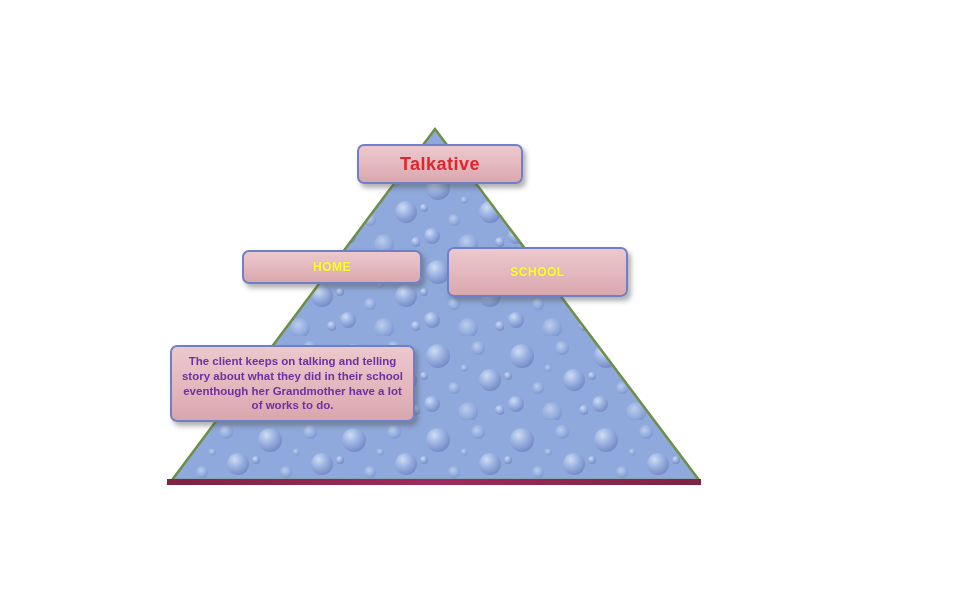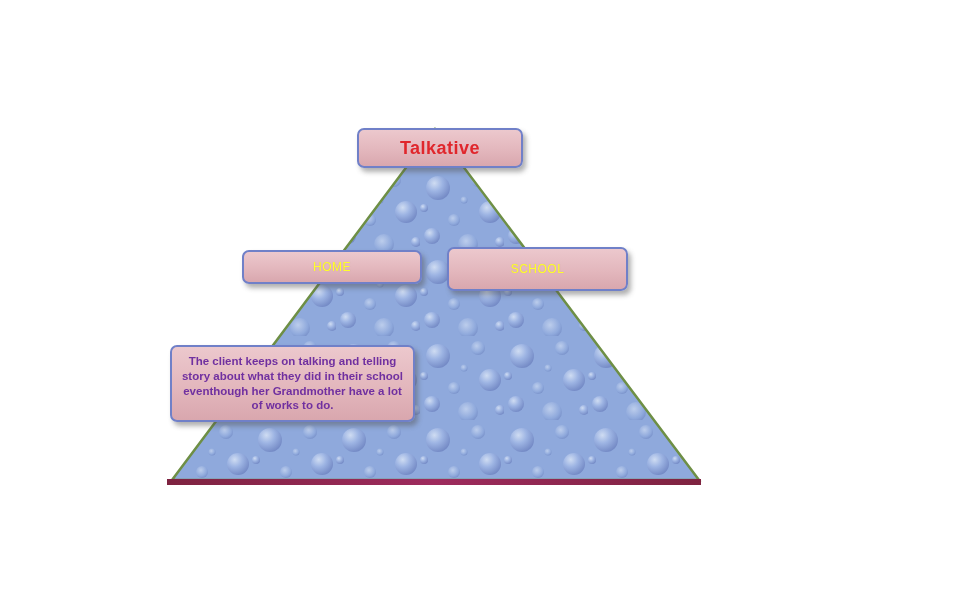--- a/index.html
+++ b/index.html
@@ -27,48 +27,48 @@
     border-radius: 7px;
     background: linear-gradient(180deg, #ecc8cd 0%, #e3b7bd 55%, #d9a7ae 100%);
     box-shadow: 3px 4px 5px rgba(80, 80, 80, 0.45);
     display: flex;
     align-items: center;
     justify-content: center;
     text-align: center;
   }
   .title-box {
     left: 357px;
-    top: 128px;
+    top: 144px;
     width: 166px;
     height: 40px;
   }
   .title-box .label {
     color: #e0262c;
     font-size: 18px;
     font-weight: bold;
     letter-spacing: 0.5px;
   }
   .level2-box .label {
     color: #ffff2e;
     font-size: 12px;
-    font-weight: normal;
+    font-weight: bold;
     letter-spacing: 0.5px;
     text-shadow: 0 0 1px rgba(160,140,0,0.35);
   }
   .home-box {
     left: 242px;
     top: 250px;
     width: 180px;
     height: 34px;
   }
   .school-box {
     left: 447px;
     top: 247px;
     width: 181px;
-    height: 44px;
+    height: 50px;
   }
   .level3-box {
     padding: 4px 8px;
   }
   .level3-box .label {
     color: #7030a0;
     font-size: 11.5px;
     font-weight: bold;
     line-height: 1.3;
   }

